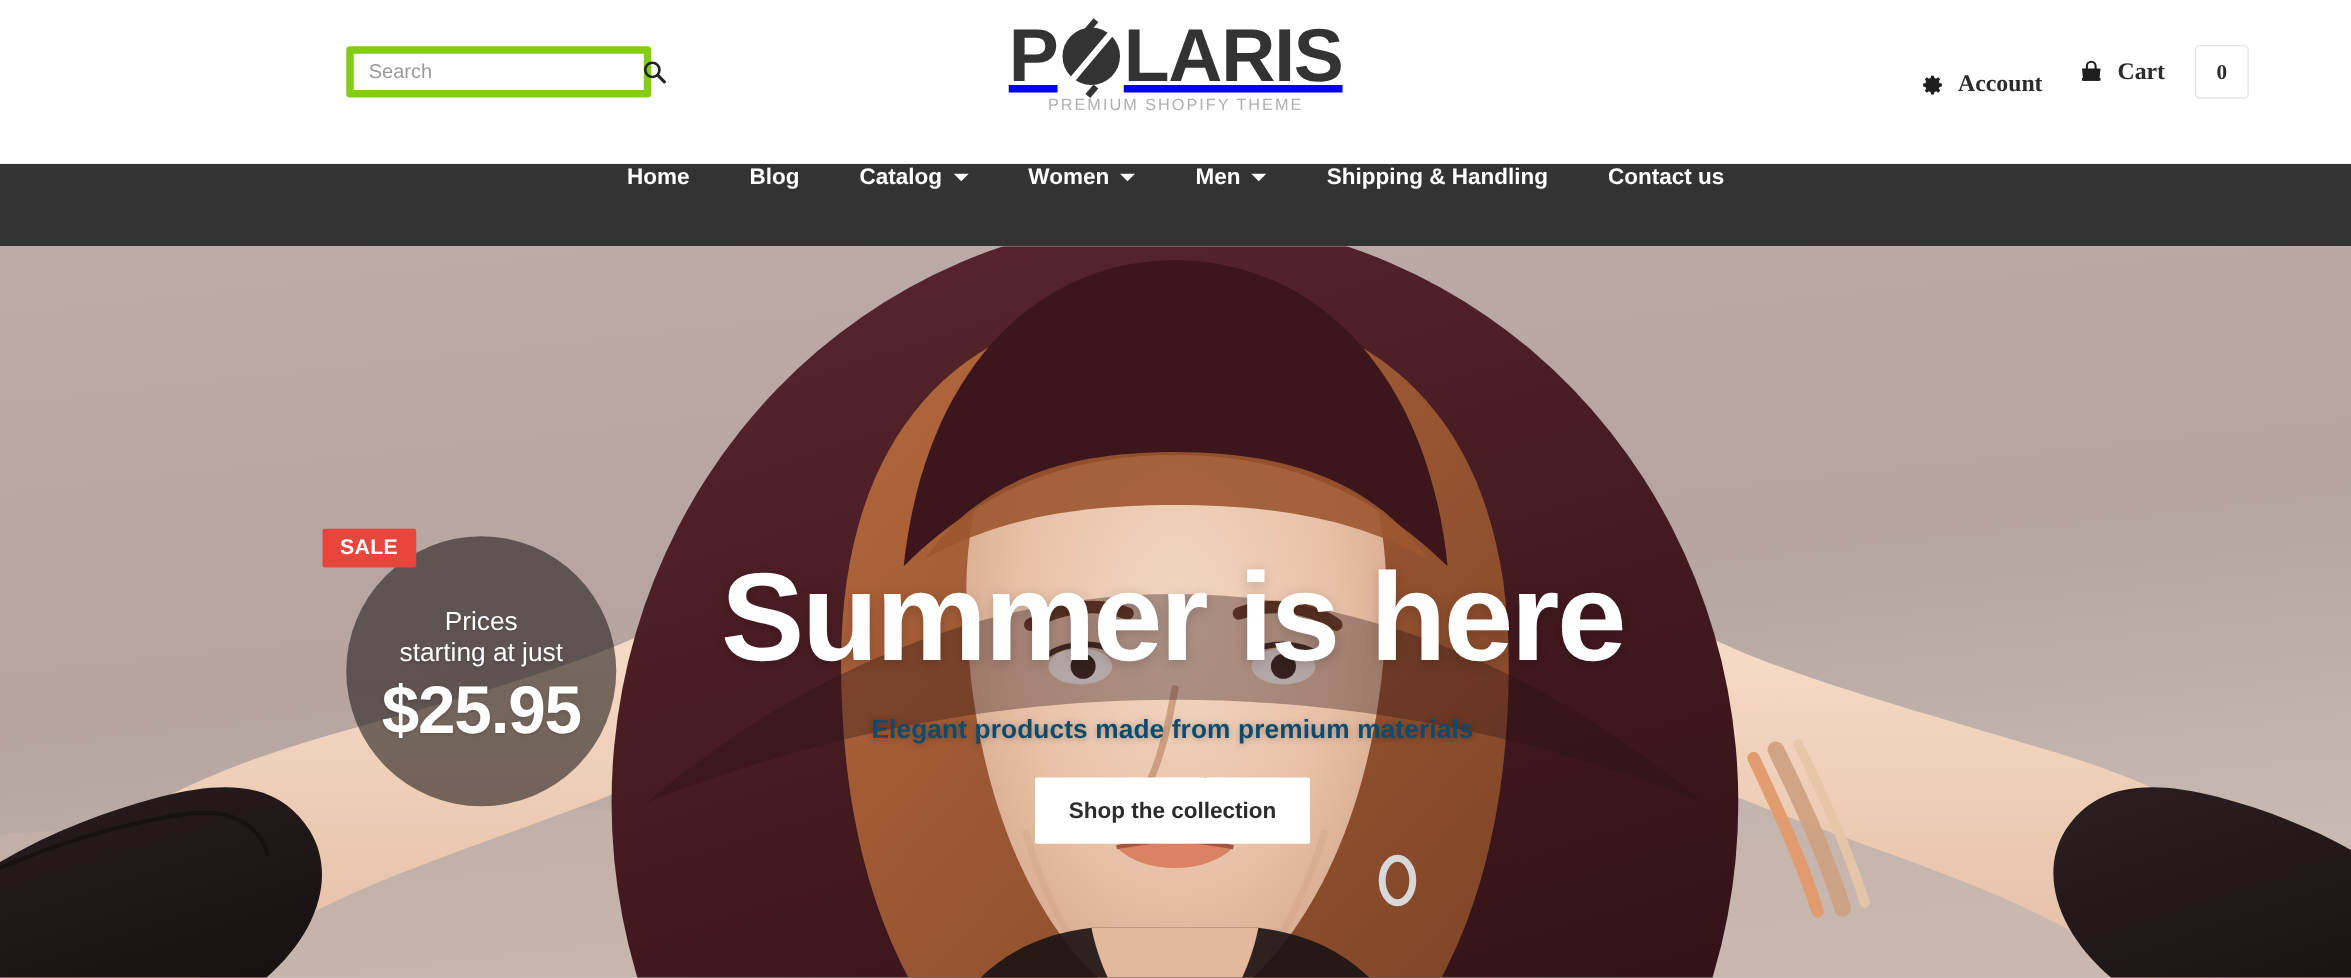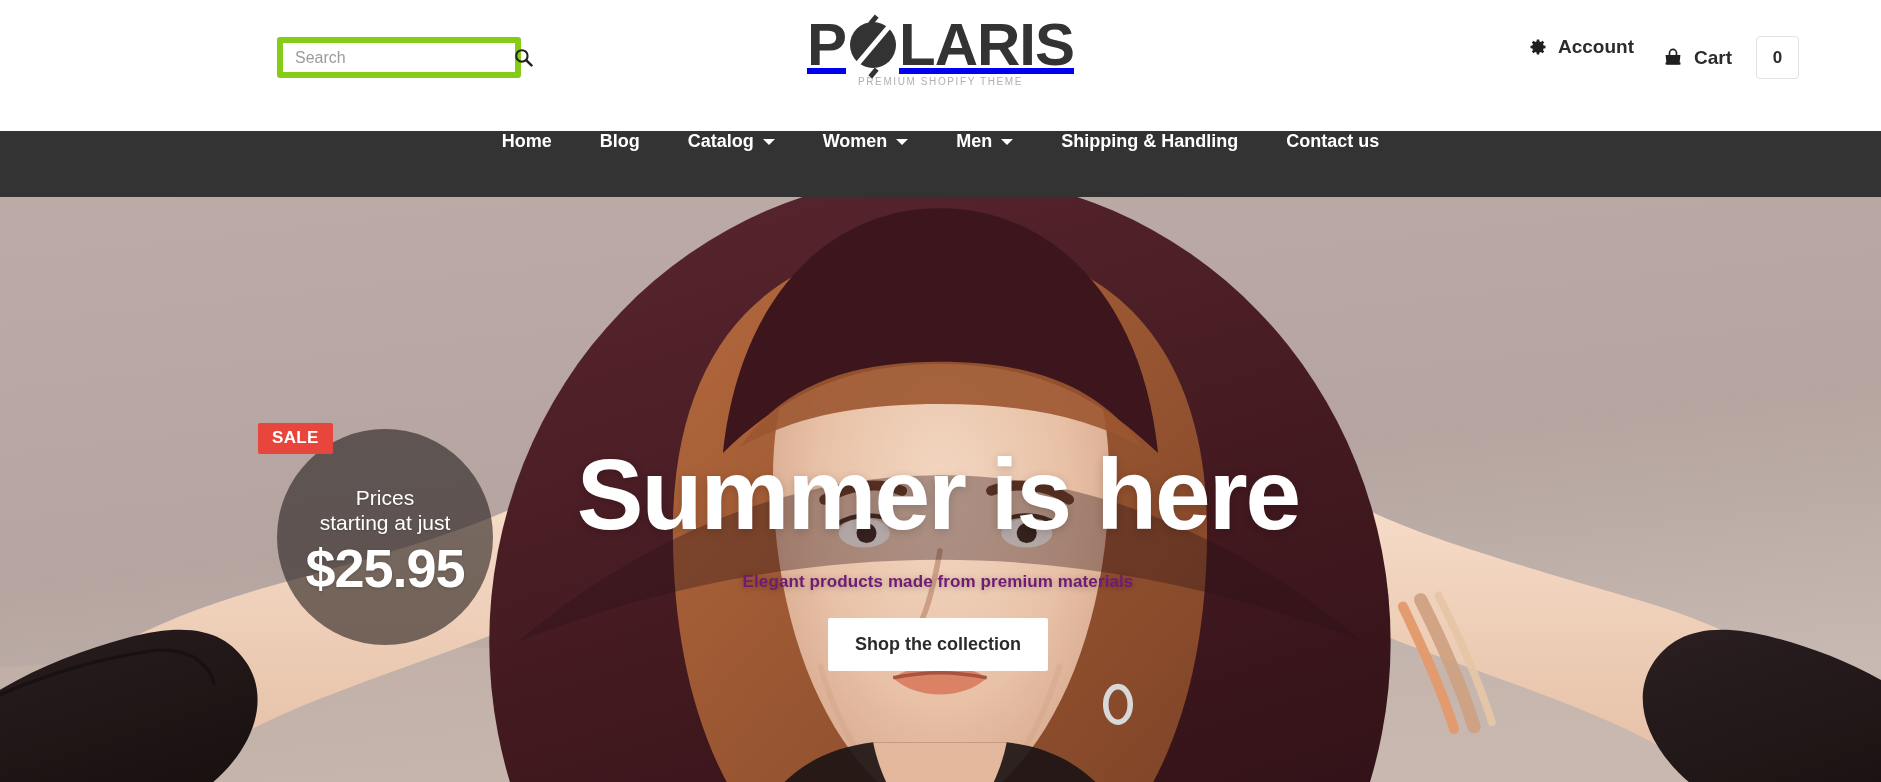--- a/index.html
+++ b/index.html
@@ -94,32 +94,33 @@
     position: absolute;
     width: 5px; height: 10px;
     background: #333333;
     transform: rotate(40deg);
     left: 23px;
   }
   .logo-o .slash-tip-top { top: -5px; }
   .logo-o .slash-tip-bot { top: 48px; }
   .logo-tagline {
     margin-top: 4px;
-    font-size: 10px;
+    font-size: 13px;
     letter-spacing: 1.6px;
     color: #b0b0b0;
     font-family: "Liberation Sans", sans-serif;
   }
 
   
   .header-right {
     position: absolute;
     right: 82px; top: 36px;
-    display: flex; align-items: flex-start;
+    display: flex; align-items: flex-end;
     gap: 28px;
+    font-family: Liberation Serif, serif;
   }
   .hdr-link {
     display: flex; align-items: center;
     gap: 10px;
     color: #2b2b2b;
     font-size: 19px;
     font-weight: bold;
     text-decoration: none;
     cursor: pointer;
     white-space: nowrap;
@@ -232,23 +233,23 @@
   .hero-title {
     font-size: 100px;
     line-height: 104px;
     font-weight: bold;
     color: #ffffff;
     letter-spacing: -2px;
     text-shadow: 0 2px 10px rgba(0,0,0,.18);
   }
   .hero-sub {
     margin-top: 26px;
-    font-size: 17px;
-    font-weight: bold;
-    color: #701a75;
+    font-size: 21px;
+    font-weight: bold;
+    color: #0c4a6e;
     letter-spacing: .1px;
     text-shadow: 0 1px 6px rgba(0,0,0,.28);
   }
   .hero-cta {
     display: inline-block;
     margin-top: 26px;
     background: #ffffff;
     color: #2b2b2b;
     font-size: 18px;
     font-weight: bold;

